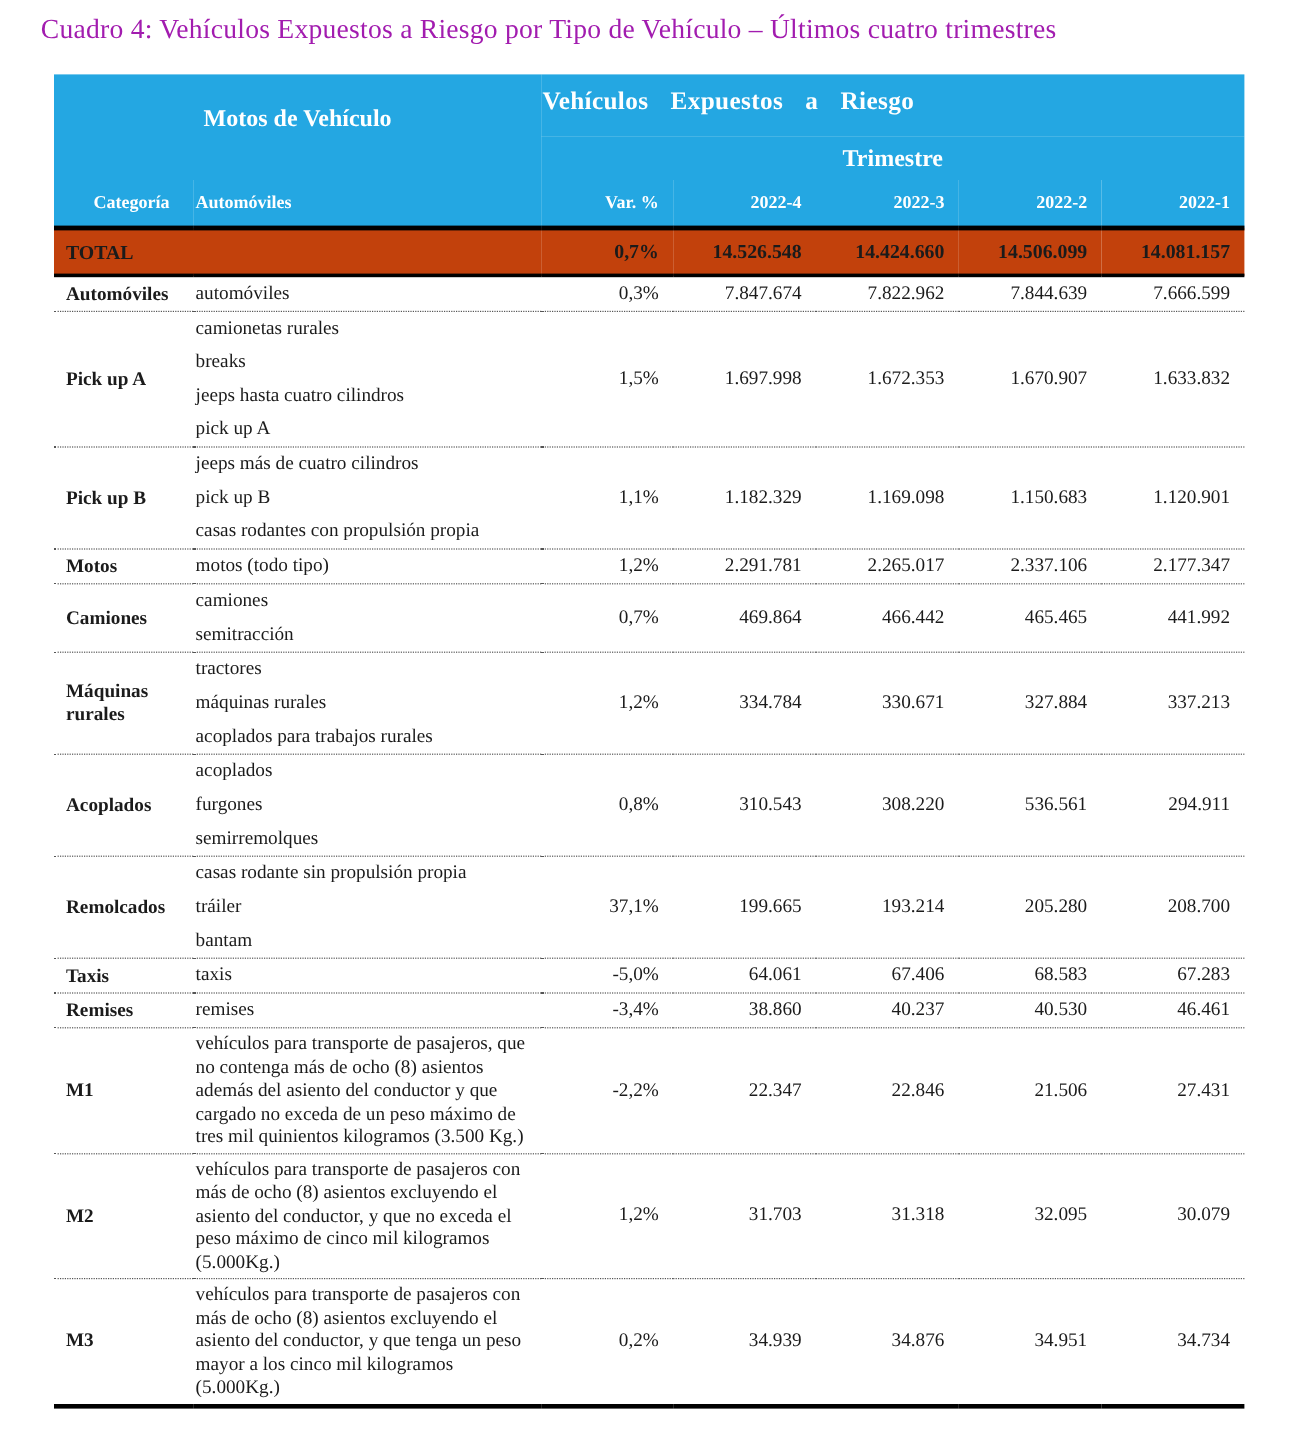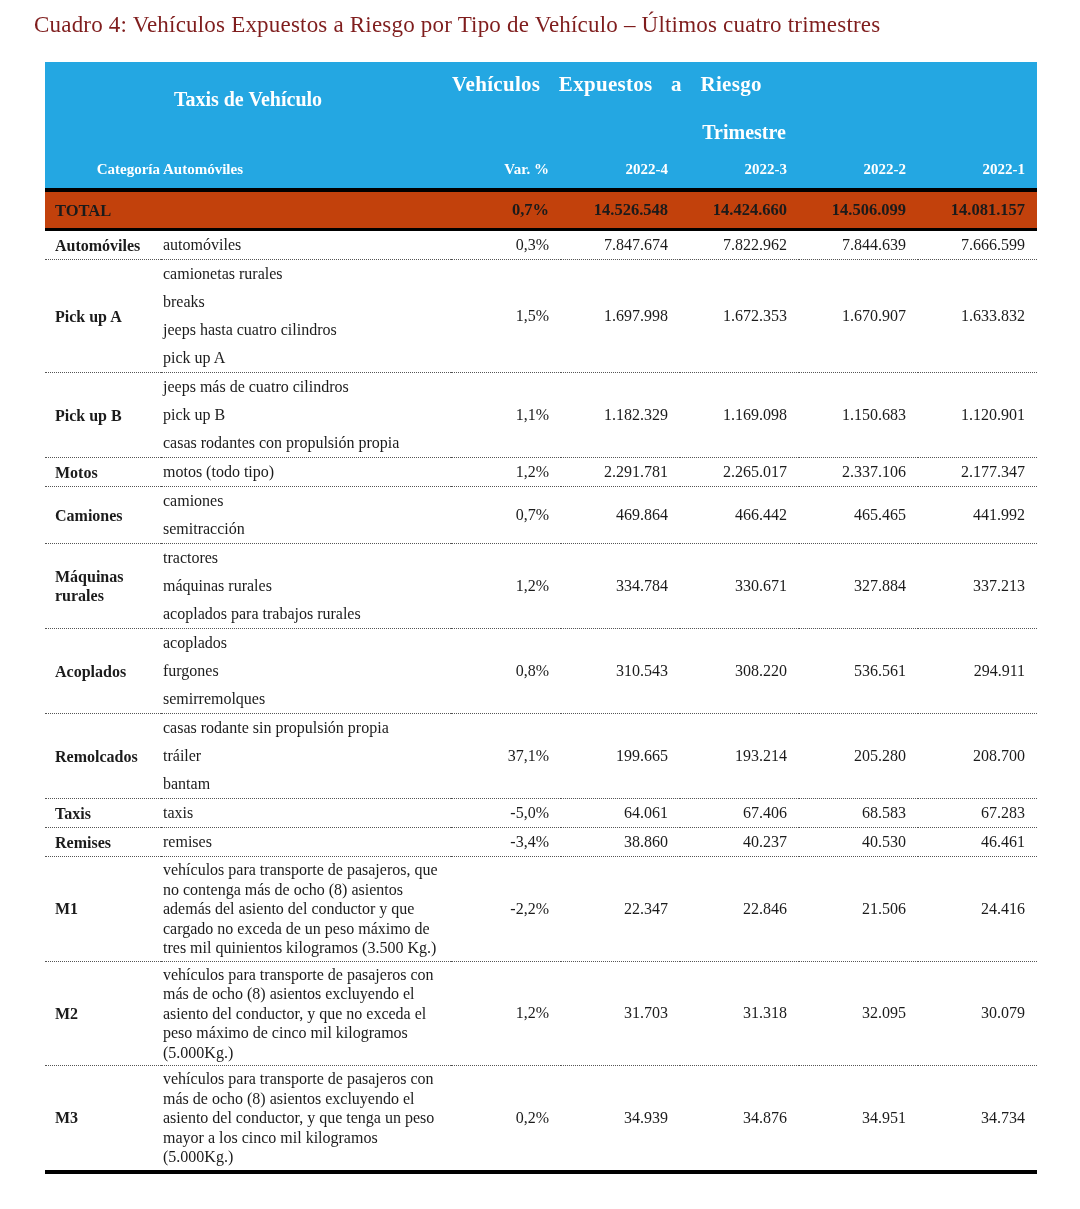--- a/index.html
+++ b/index.html
@@ -8,21 +8,21 @@
     background: #ffffff;
     width: 1080px;
     font-family: "Liberation Serif", "DejaVu Serif", serif;
     color: #1b1b1b;
   }
   .page { width: 1080px; }
 
   .doc-title {
     font-size: 23px;
     font-weight: normal;
-    color: #7f1d1d;
+    color: #a21caf;
     margin: 12px 40px 24px 34px;
     letter-spacing: 0.2px;
   }
 
   table.vtable {
     border-collapse: collapse;
     table-layout: fixed;
     width: 992px;
     margin-left: 45px;
     border-bottom: 4px solid #000;
@@ -55,21 +55,21 @@
     font-size: 20px;
     text-align: center;
     vertical-align: middle;
   }
   tr.h3 { height: 40px; }
   tr.h3 th {
     font-size: 15px;
     vertical-align: middle;
     border-bottom: 4px solid #000;
   }
-  tr.h3 th.col-cat  { text-align: right; padding-left: 14px; }
+  tr.h3 th.col-cat  { text-align: center; padding-left: 14px; }
   tr.h3 th.col-desc { text-align: left; padding-left: 2px; }
   tr.h3 th.col-num  { text-align: right; padding-right: 12px; }
 
   
   tr.total-row td {
     background: #c2410c;
     font-weight: bold;
     font-size: 16.5px;
     border-bottom: 3px solid #000;
     padding: 8px 0;
@@ -113,21 +113,21 @@
       <col style="width:116px">
       <col style="width:290px">
       <col style="width:110px">
       <col style="width:119px">
       <col style="width:119px">
       <col style="width:119px">
       <col style="width:119px">
     </colgroup>
     <thead>
       <tr class="h1">
-        <th class="tipo-cell" colspan="2" rowspan="2">Taxis de Vehículo</th>
+        <th class="tipo-cell" colspan="2" rowspan="2">Motos de Vehículo</th>
         <th class="group-cell" colspan="5">Vehículos Expuestos a Riesgo</th>
       </tr>
       <tr class="h2">
         <th class="trimestre-cell" colspan="5">Trimestre</th>
       </tr>
       <tr class="h3">
         <th class="col-cat">Categoría</th>
         <th class="col-desc">Automóviles</th>
         <th class="col-num">Var. %</th>
         <th class="col-num">2022-4</th>
@@ -280,21 +280,21 @@
 
   <tr class="body-row">
     <td class="cat">M1</td>
     <td class="desc">
             <div class="desc-para">vehículos para transporte de pasajeros, que no contenga más de ocho (8) asientos además del asiento del conductor y que cargado no exceda de un peso máximo de tres mil quinientos kilogramos (3.500 Kg.)</div>
           </td>
     <td class="num">-2,2%</td>
     <td class="num">22.347</td>
     <td class="num">22.846</td>
     <td class="num">21.506</td>
-    <td class="num">24.416</td>
+    <td class="num">27.431</td>
   </tr>
 
   <tr class="body-row">
     <td class="cat">M2</td>
     <td class="desc">
             <div class="desc-para">vehículos para transporte de pasajeros con más de ocho (8) asientos excluyendo el asiento del conductor, y que no exceda el peso máximo de cinco mil kilogramos (5.000Kg.)</div>
           </td>
     <td class="num">1,2%</td>
     <td class="num">31.703</td>
     <td class="num">31.318</td>

